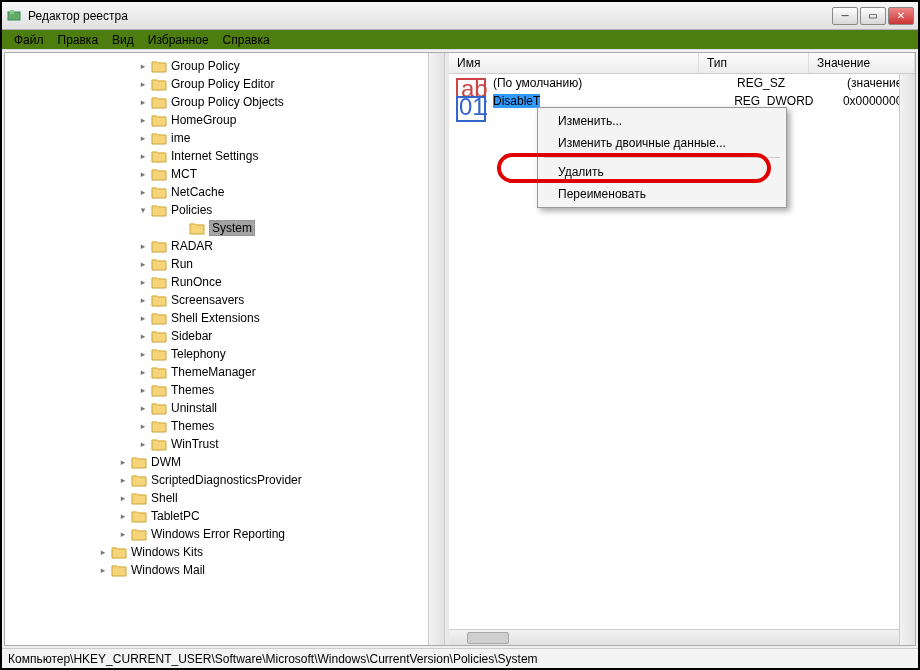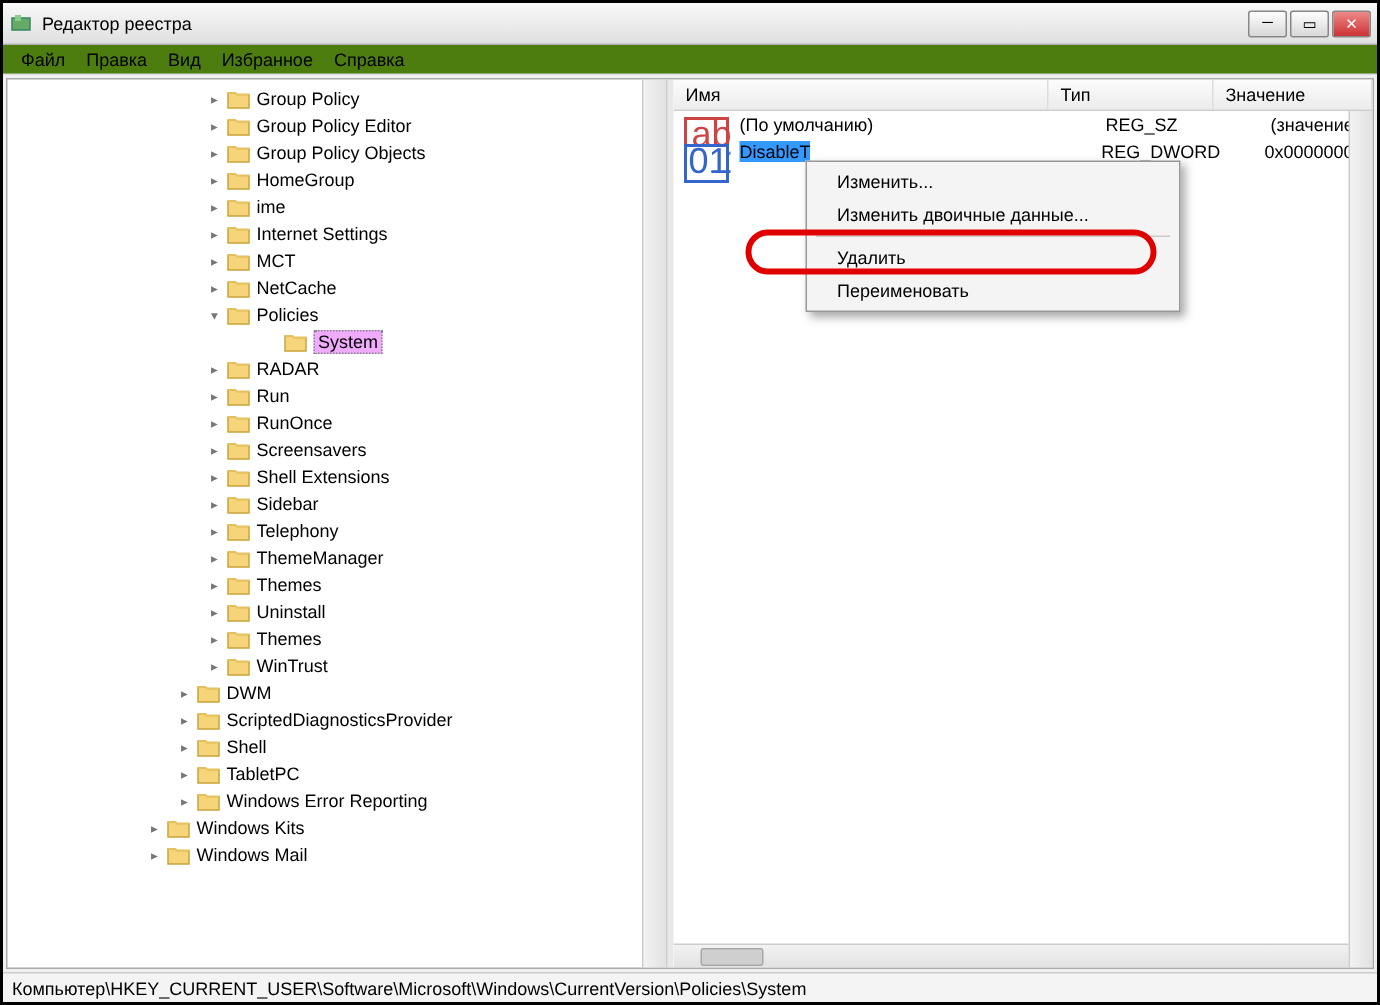--- a/index.html
+++ b/index.html
@@ -27,21 +27,21 @@
 .list-row .cell { padding: 0 6px; white-space: nowrap; }
 .list-row .icon { width: 32px; height: 16px; margin-left: 6px; flex-shrink: 0; }
 .cell-name { width: 244px; display: flex; align-items: flex-start; }
 .cell-type { width: 110px; }
 .cell-data { flex: 1; }
 .selected { background: #3399ff; color: #000000; }
 .tree { list-style: none; }
 .tree ul { list-style: none; padding-left: 18px; }
 .tree li { position: relative; }
 .tree-row { display: flex; align-items: center; height: 18px; white-space: nowrap; cursor: pointer; }
-.tree-row.sel .label { background: #f0abfc; border: 1px dotted #888; padding: 0 2px; }
+.tree-row.sel .label { background: #a3a3a3; border: 1px dotted #888; padding: 0 2px; }
 .expander { width: 12px; height: 12px; display: inline-flex; align-items: center; justify-content: center; margin-right: 2px; font-size: 9px; color: #777; }
 .folder-icon { width: 16px; height: 14px; margin-right: 4px; flex-shrink: 0; }
 .statusbar { height: 20px; border-top: 1px solid #ccc; background: #f4f4f4; padding: 2px 6px; font-size: 11px; display: flex; align-items: center; }
 .ctx-menu { position: absolute; background: #f4f4f4; border: 1px solid #999; box-shadow: 3px 3px 6px rgba(0,0,0,.35); padding: 2px; z-index: 10; width: 250px; }
 .ctx-item { padding: 4px 18px; cursor: pointer; font-size: 12px; }
 .ctx-sep { height: 1px; background: #ccc; margin: 3px 4px; }
 .highlight-ring { position: absolute; border: 4px solid #e00000; border-radius: 18px; pointer-events: none; z-index: 20; }
 .vscroll-stub { position: absolute; right: 0; top: 0; bottom: 0; width: 16px; background: linear-gradient(90deg, #f2f2f2, #e2e2e2); border-left: 1px solid #ccc; }
 .hscroll-stub { position: absolute; left: 0; right: 16px; bottom: 0; height: 16px; background: linear-gradient(#f2f2f2, #e2e2e2); border-top: 1px solid #ccc; }
 .hscroll-stub::after { content: ""; position: absolute; left: 18px; top: 2px; width: 40px; height: 10px; background: #cfcfcf; border: 1px solid #a8a8a8; border-radius: 2px; }

